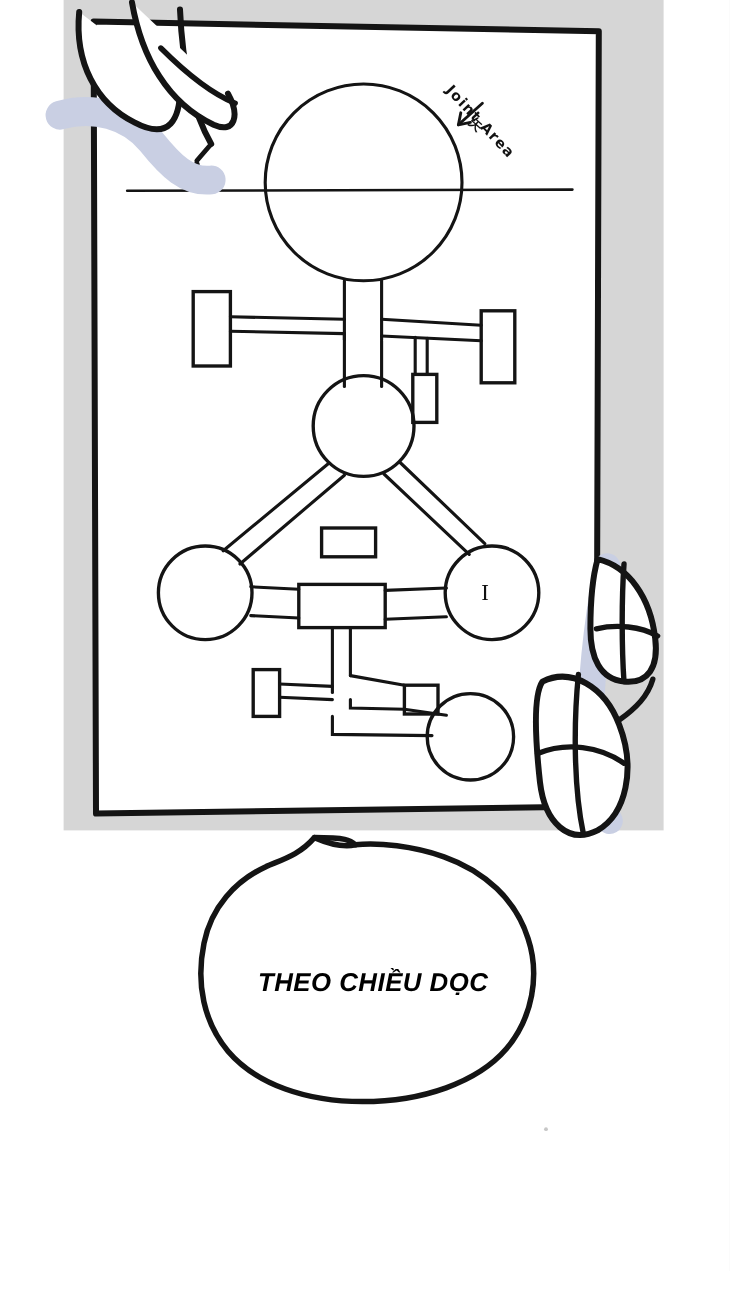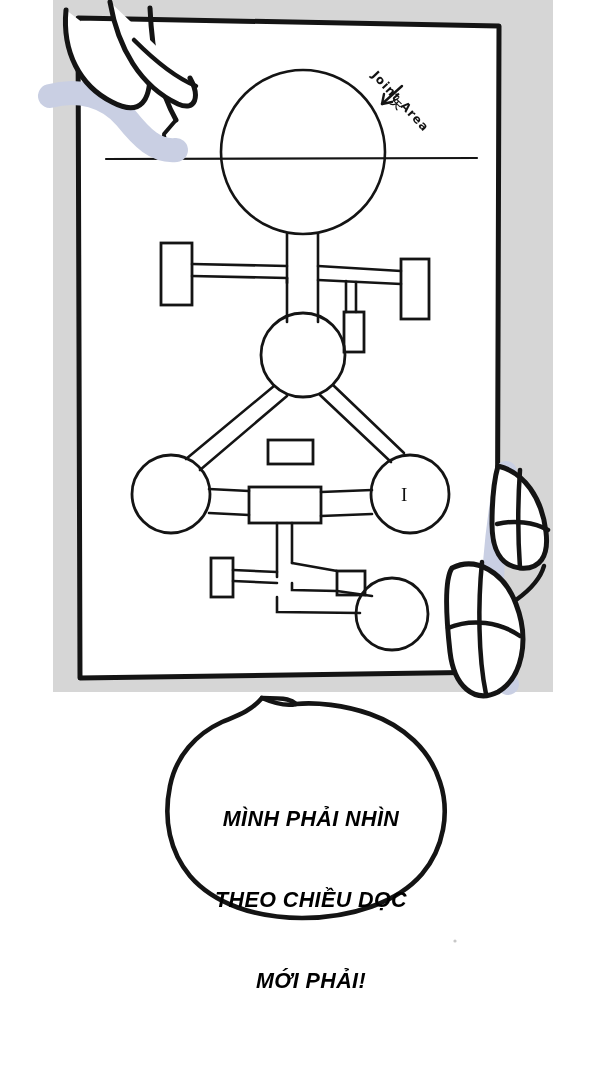--- a/index.html
+++ b/index.html
@@ -224,18 +224,16 @@
   </svg>
 
   <div id="joint-area-label">
     <span class="hw-text">Joint Area</span>
     <span class="hw-glyph">矢</span>
   </div>
 
   <div id="node-letter-i">I</div>
 
   <div id="bubble-text">
-    <span class="bubble-line">MÌNH PHẢI NHÌN</span>
     <span class="bubble-line">THEO CHIỀU DỌC</span>
-    <span class="bubble-line">MỚI PHẢI!</span>
   </div>
 
 </div>
 
 </body></html>

